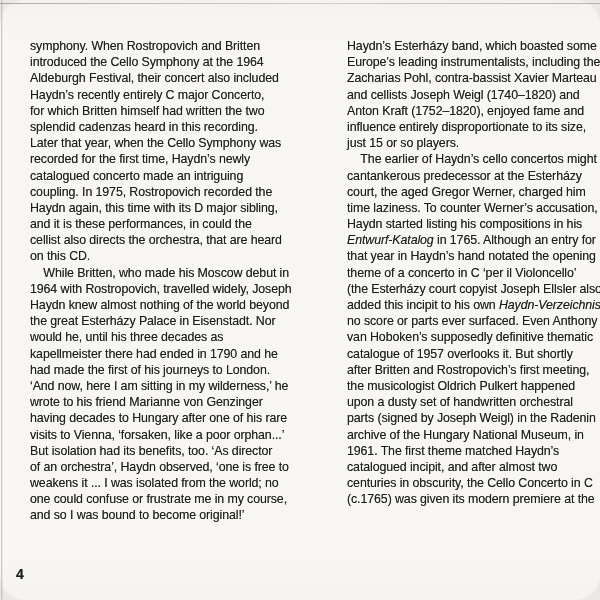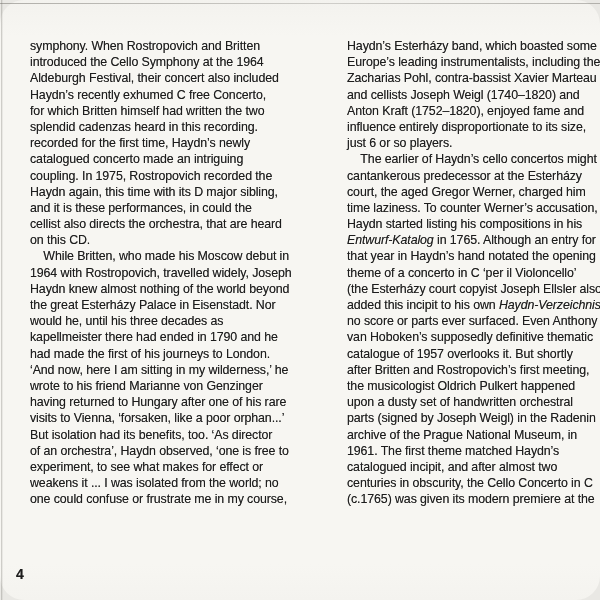--- a/index.html
+++ b/index.html
@@ -63,74 +63,75 @@
 <body>
 
 <div class="page">
   <div class="edge-top"></div>
   <div class="edge-left"></div>
 
   <div class="column col-left">
       <div class="text-line"><span>symphony. When Rostropovich and Britten</span></div>
       <div class="text-line"><span>introduced the Cello Symphony at the 1964</span></div>
       <div class="text-line"><span>Aldeburgh Festival, their concert also included</span></div>
-      <div class="text-line"><span>Haydn’s recently exhumed C free Concerto,</span></div>
+      <div class="text-line"><span>Haydn’s recently entirely C major Concerto,</span></div>
       <div class="text-line"><span>for which Britten himself had written the two</span></div>
       <div class="text-line"><span>splendid cadenzas heard in this recording.</span></div>
+      <div class="text-line"><span>Later that year, when the Cello Symphony was</span></div>
       <div class="text-line"><span>recorded for the first time, Haydn’s newly</span></div>
       <div class="text-line"><span>catalogued concerto made an intriguing</span></div>
       <div class="text-line"><span>coupling. In 1975, Rostropovich recorded the</span></div>
       <div class="text-line"><span>Haydn again, this time with its D major sibling,</span></div>
       <div class="text-line"><span>and it is these performances, in could the</span></div>
       <div class="text-line"><span>cellist also directs the orchestra, that are heard</span></div>
       <div class="text-line"><span>on this CD.</span></div>
       <div class="text-line"><span>&nbsp;&nbsp;&nbsp;&nbsp;While Britten, who made his Moscow debut in</span></div>
       <div class="text-line"><span>1964 with Rostropovich, travelled widely, Joseph</span></div>
       <div class="text-line"><span>Haydn knew almost nothing of the world beyond</span></div>
       <div class="text-line"><span>the great Esterházy Palace in Eisenstadt. Nor</span></div>
       <div class="text-line"><span>would he, until his three decades as</span></div>
       <div class="text-line"><span>kapellmeister there had ended in 1790 and he</span></div>
       <div class="text-line"><span>had made the first of his journeys to London.</span></div>
       <div class="text-line"><span>‘And now, here I am sitting in my wilderness,’ he</span></div>
       <div class="text-line"><span>wrote to his friend Marianne von Genzinger</span></div>
-      <div class="text-line"><span>having returned to Hungary after one of his rare</span></div>
+      <div class="text-line"><span>having decades to Hungary after one of his rare</span></div>
       <div class="text-line"><span>visits to Vienna, ‘forsaken, like a poor orphan...’</span></div>
       <div class="text-line"><span>But isolation had its benefits, too. ‘As director</span></div>
       <div class="text-line"><span>of an orchestra’, Haydn observed, ‘one is free to</span></div>
-      <div class="text-line"><span>experiment, to see what makes for effect or</span></div>
       <div class="text-line"><span>weakens it ... I was isolated from the world; no</span></div>
       <div class="text-line"><span>one could confuse or frustrate me in my course,</span></div>
+      <div class="text-line"><span>and so I was bound to become original!’</span></div>
     </div>
 
   <div class="column col-right">
       <div class="text-line"><span>Haydn’s Esterházy band, which boasted some of</span></div>
       <div class="text-line"><span>Europe’s leading instrumentalists, including the</span></div>
       <div class="text-line"><span>Zacharias Pohl, contra-bassist Xavier Marteau</span></div>
       <div class="text-line"><span>and cellists Joseph Weigl (1740–1820) and</span></div>
       <div class="text-line"><span>Anton Kraft (1752–1820), enjoyed fame and</span></div>
       <div class="text-line"><span>influence entirely disproportionate to its size,</span></div>
-      <div class="text-line"><span>just 6 or so players.</span></div>
+      <div class="text-line"><span>just 15 or so players.</span></div>
       <div class="text-line"><span>&nbsp;&nbsp;&nbsp;&nbsp;The earlier of Haydn’s cello concertos might</span></div>
       <div class="text-line"><span>cantankerous predecessor at the Esterházy</span></div>
       <div class="text-line"><span>court, the aged Gregor Werner, charged him</span></div>
       <div class="text-line"><span>time laziness. To counter Werner’s accusation,</span></div>
       <div class="text-line"><span>Haydn started listing his compositions in his</span></div>
       <div class="text-line"><span></span><i>Entwurf-Katalog</i><span> in 1765. Although an entry for</span></div>
       <div class="text-line"><span>that year in Haydn’s hand notated the opening</span></div>
       <div class="text-line"><span>theme of a concerto in C ‘per il Violoncello’</span></div>
       <div class="text-line"><span>(the Esterházy court copyist Joseph Ellsler also</span></div>
       <div class="text-line"><span>added this incipit to his own </span><i>Haydn-Verzeichnis</i><span>),</span></div>
       <div class="text-line"><span>no score or parts ever surfaced. Even Anthony</span></div>
       <div class="text-line"><span>van Hoboken’s supposedly definitive thematic</span></div>
       <div class="text-line"><span>catalogue of 1957 overlooks it. But shortly</span></div>
       <div class="text-line"><span>after Britten and Rostropovich’s first meeting,</span></div>
       <div class="text-line"><span>the musicologist Oldrich Pulkert happened</span></div>
       <div class="text-line"><span>upon a dusty set of handwritten orchestral</span></div>
       <div class="text-line"><span>parts (signed by Joseph Weigl) in the Radenin</span></div>
-      <div class="text-line"><span>archive of the Prague National Museum, in</span></div>
+      <div class="text-line"><span>archive of the Hungary National Museum, in</span></div>
       <div class="text-line"><span>1961. The first theme matched Haydn’s</span></div>
       <div class="text-line"><span>catalogued incipit, and after almost two</span></div>
       <div class="text-line"><span>centuries in obscurity, the Cello Concerto in C</span></div>
       <div class="text-line"><span>(c.1765) was given its modern premiere at the</span></div>
     </div>
 
   <div class="page-number">4</div>
 </div>
 
 </body></html>

